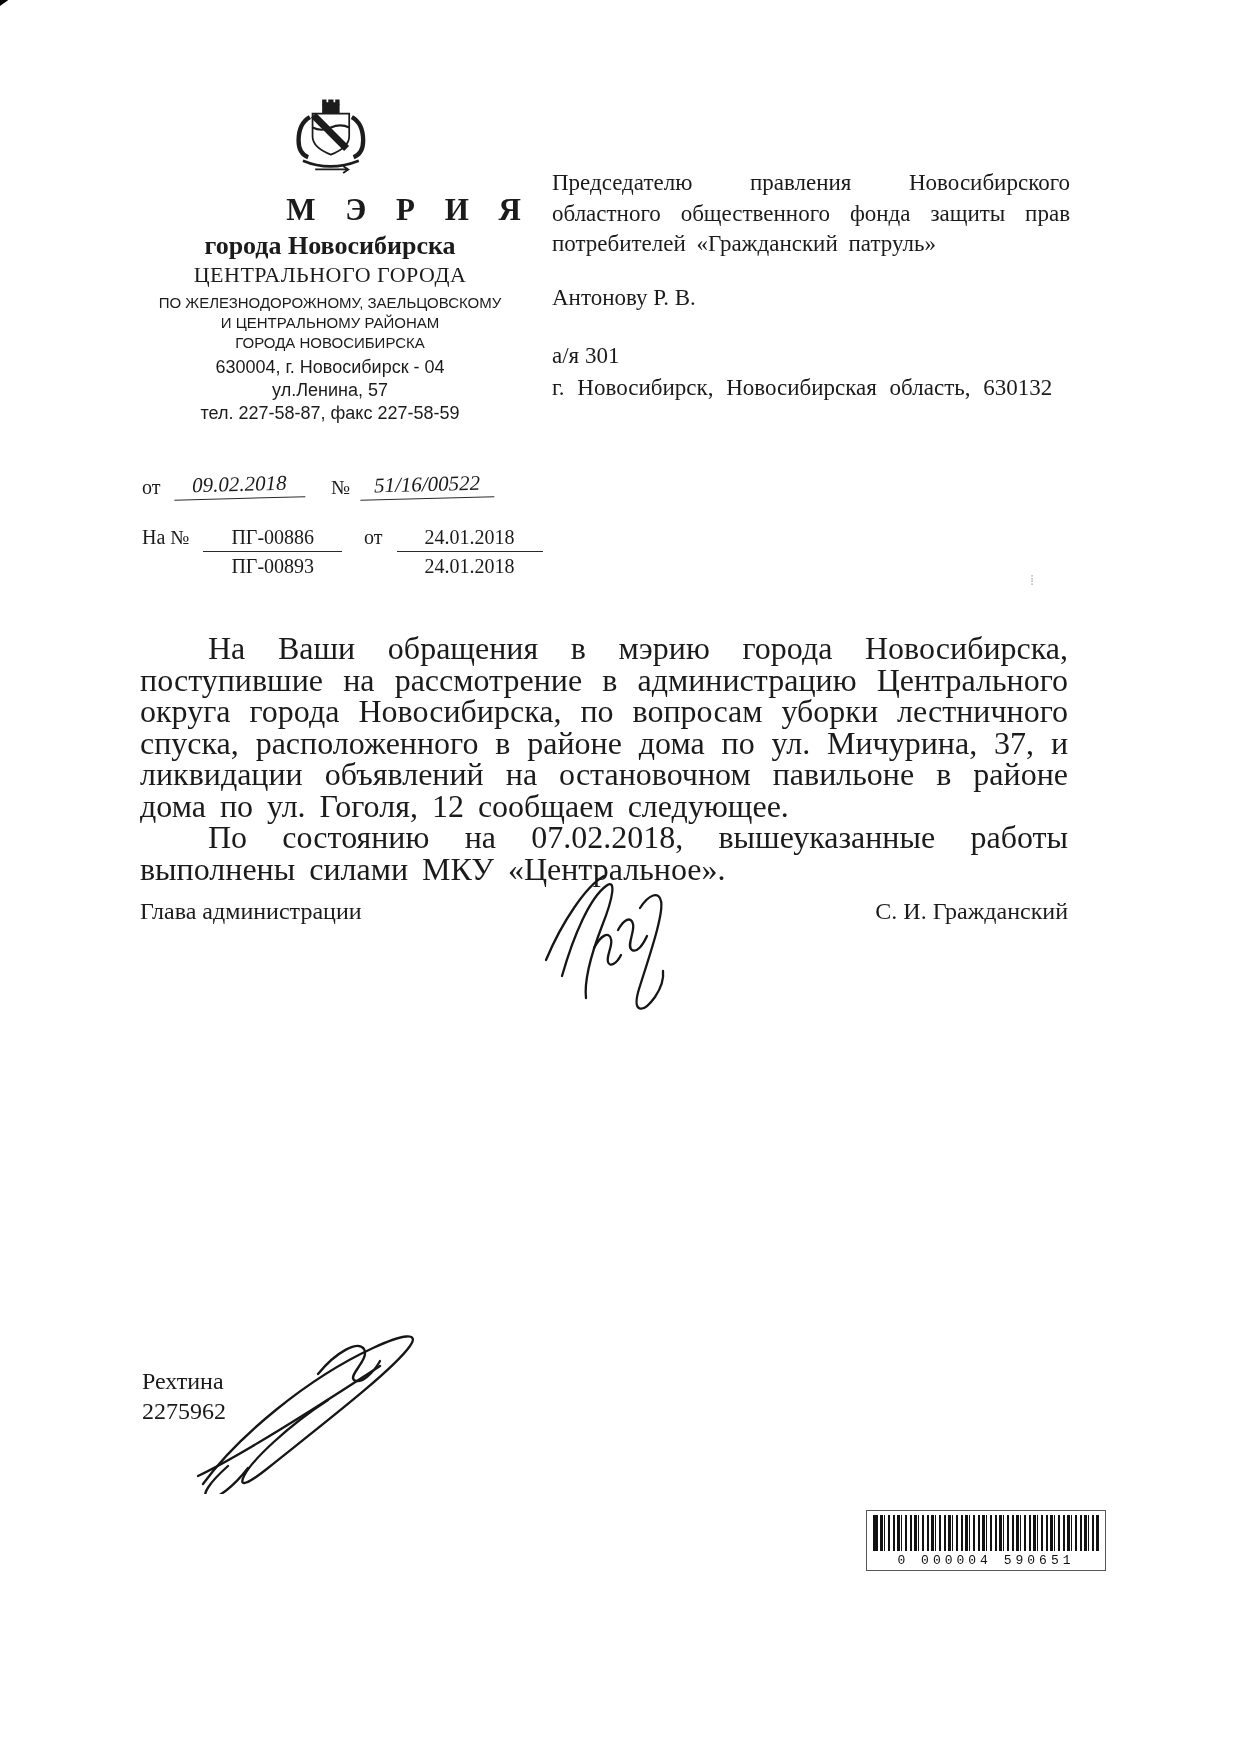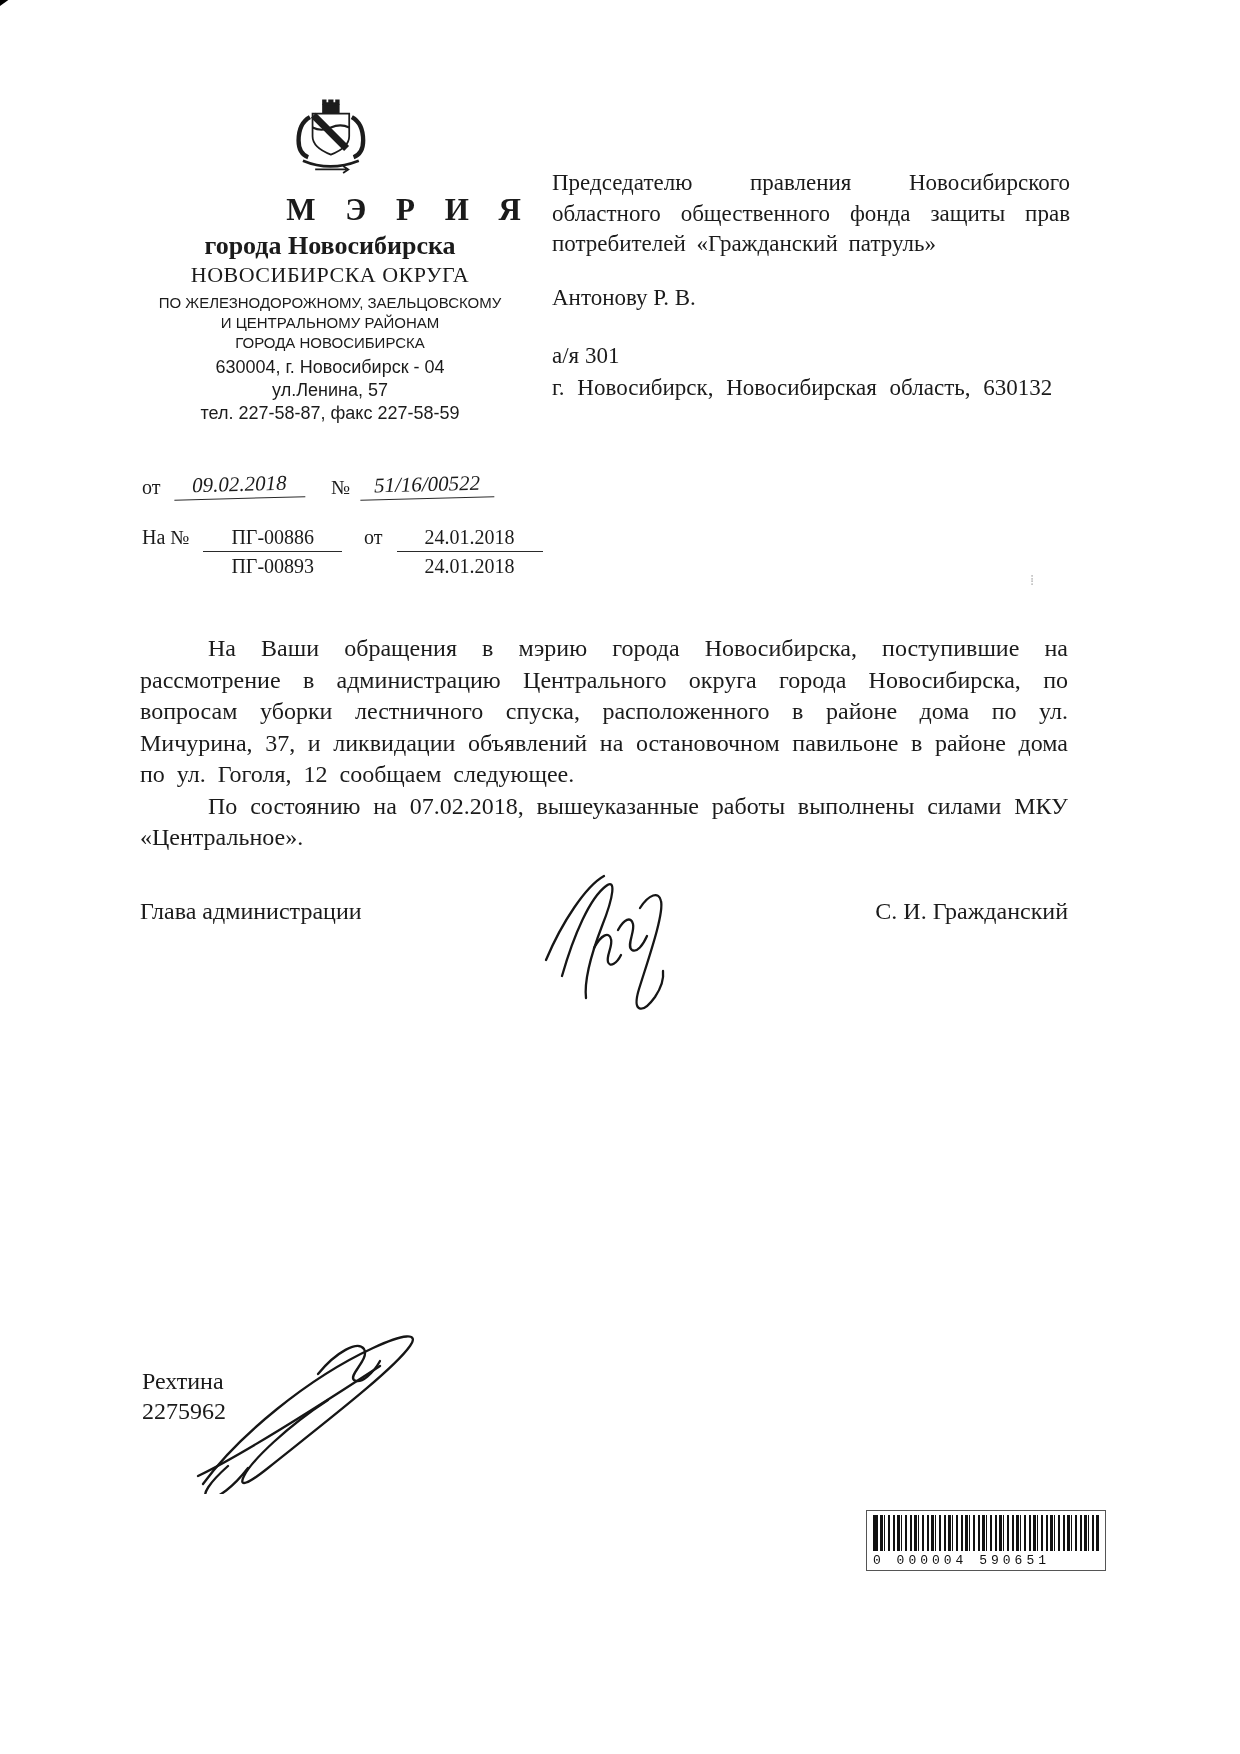--- a/index.html
+++ b/index.html
@@ -39,42 +39,42 @@
   .ref-row2 .from2{margin-left:22px;}
 
   
   .recipient{position:absolute;left:552px;top:168px;width:518px;font-size:23px;line-height:30.5px;}
   .rec-position{text-align:justify;word-spacing:5px;}
   .rec-name{margin-top:23px;}
   .rec-pobox{margin-top:28px;}
   .rec-address{text-align:justify;word-spacing:7px;margin-top:1px;}
 
   
-  .letter-body{position:absolute;left:140px;top:633px;width:928px;font-size:24px;line-height:31.5px;}
+  .letter-body{position:absolute;left:140px;top:633px;width:928px;font-size:32px;line-height:31.5px;}
   .letter-body p{margin:0;text-align:justify;text-indent:68px;word-spacing:6px;}
 
   
   .signing{position:absolute;left:140px;top:898px;width:928px;display:flex;
     justify-content:space-between;font-size:24px;}
   .sig-main{position:absolute;left:528px;top:864px;width:190px;height:160px;}
   .sig-main path,.sig-exec path{fill:none;stroke:#161616;stroke-width:2.3;stroke-linecap:round;}
 
   
   .executor{position:absolute;left:142px;top:1366px;font-size:24px;line-height:30px;}
   .sig-exec{position:absolute;left:168px;top:1316px;width:300px;height:178px;}
 
   
   .barcode{position:absolute;left:866px;top:1510px;width:226px;border:1.5px solid #555;
     padding:4px 6px 2px;background:#fff;}
   .bars{height:36px;border-left:3px solid #111;border-right:3px solid #111;
     background:repeating-linear-gradient(90deg,
       #111 0 2px,#fff 2px 4px,#111 4px 7px,#fff 7px 8px,
       #111 8px 9px,#fff 9px 12px,#111 12px 14px,#fff 14px 17px);}
   .barcode-digits{font-family:"Liberation Mono","DejaVu Sans Mono",monospace;
-    font-size:13px;letter-spacing:4px;margin-top:2px;text-align:left;color:#111;}
+    font-size:13px;letter-spacing:4px;margin-top:2px;text-align:center;color:#111;}
 </style>
 </head>
 <body>
 
 <div class="page">
 
   <div class="corner-mark"></div>
   <div class="scan-dots">⁞</div>
 
   <div class="letterhead">
@@ -86,21 +86,21 @@
         <path d="M36,22 L74,60" stroke-width="8"></path>
         <path d="M35,36 q10,5 21,0 q11,-5 21,0" stroke-width="2.4"></path>
         <path d="M32,24 q-13,7 -13,27 q0,15 11,19" stroke-width="5"></path>
         <path d="M80,24 q13,7 13,27 q0,15 -11,19" stroke-width="5"></path>
         <path d="M24,74 q31,13 64,0" stroke-width="3"></path>
         <path d="M38,84 h36 M70,80 l6,4 -6,4" stroke-width="2"></path>
       </g>
     </svg>
     <div class="org1">М Э Р И Я</div>
     <div class="org2">города Новосибирска</div>
-    <div class="dept2">НОВОСИБИРСКА ОКРУГА</div>
+    <div class="dept2">ЦЕНТРАЛЬНОГО ГОРОДА</div>
     <div class="sub first">ПО ЖЕЛЕЗНОДОРОЖНОМУ, ЗАЕЛЬЦОВСКОМУ</div>
     <div class="sub">И ЦЕНТРАЛЬНОМУ РАЙОНАМ</div>
     <div class="sub">ГОРОДА НОВОСИБИРСКА</div>
     <div class="addr first">630004, г. Новосибирск - 04</div>
     <div class="addr">ул.Ленина, 57</div>
     <div class="addr">тел. 227-58-87, факс 227-58-59</div>
   </div>
 
   <div class="ref">
     <div class="ref-row1">

